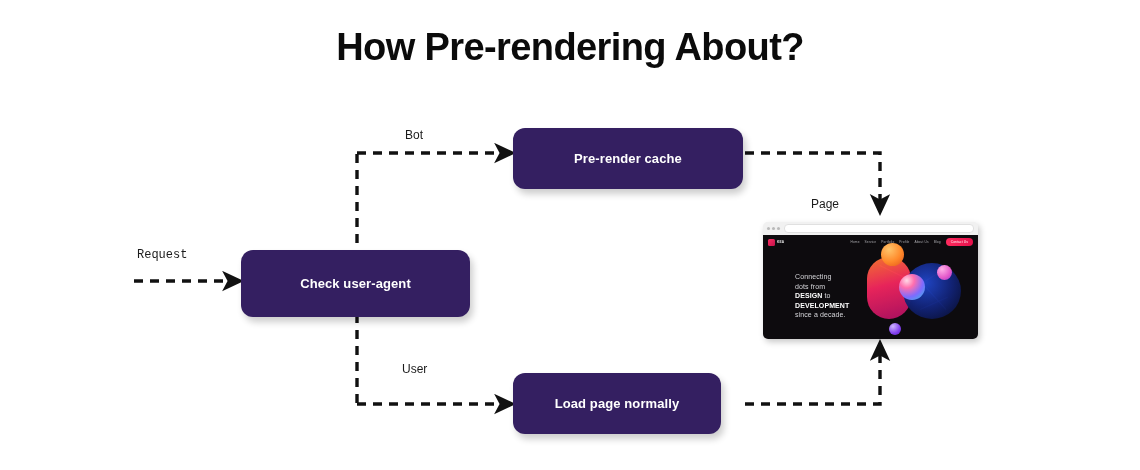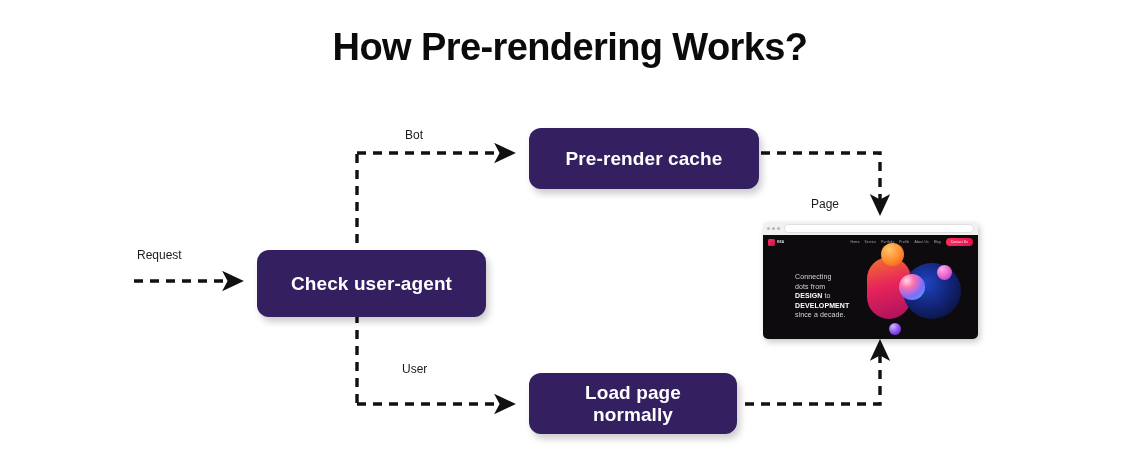--- a/index.html
+++ b/index.html
@@ -46,41 +46,40 @@
   
   .node {
     position: absolute;
     background: #341f61;
     border-radius: 12px;
     box-shadow: 3px 5px 7px rgba(0,0,0,0.20);
     display: flex;
     align-items: center;
     justify-content: center;
     color: #ffffff;
-    font-size: 19px;
+    font-size: 13px;
     font-weight: bold;
     letter-spacing: 0.1px;
     box-sizing: border-box;
     padding: 0 14px;
     text-align: center;
-    margin-left: 16px;
   }
   #node-check   { left: 241px; top: 250px; width: 229px; height: 67px; }
   #node-cache   { left: 513px; top: 128px; width: 230px; height: 61px; }
   #node-load    { left: 513px; top: 373px; width: 208px; height: 61px; }
 
   
   .edge-label {
     position: absolute;
     font-size: 12px;
     font-weight: normal;
     color: #1b1b1b;
     white-space: nowrap;
   }
-  #label-request { left: 137px; top: 248px; }
+  #label-request { left: 137px; top: 248px; font-family: Liberation Mono, monospace; }
   #label-bot     { left: 405px; top: 128px; }
   #label-user    { left: 402px; top: 362px; }
   #label-page    { left: 811px; top: 197px; }
 
   
   #browser {
     position: absolute;
     left: 763px;
     top: 222px;
     width: 215px;
@@ -220,21 +219,21 @@
   .line-a { left: 117px; top: 30px; width: 40px; background: #ff4d7d; opacity: .75; transform: rotate(26deg); }
   .line-b { left: 152px; top: 52px; width: 34px; background: #ff4d7d; opacity: .6; transform: rotate(-32deg); }
   .line-c { left: 158px; top: 46px; width: 38px; background: #3f63ff; opacity: .8; transform: rotate(48deg); }
   .line-d { left: 157px; top: 74px; width: 30px; background: #3f63ff; opacity: .7; transform: rotate(-24deg); }
 </style>
 </head>
 <body>
 
 <div id="canvas">
 
-  <div class="page-title">How Pre-rendering Works?</div>
+  <div class="page-title">How Pre-rendering About?</div>
 
   <svg id="arrows" viewBox="0 0 1140 470" xmlns="http://www.w3.org/2000/svg">
     <defs>
       <marker id="arrowR" markerWidth="7" markerHeight="7" refX="3.2" refY="3" orient="auto">
         <path d="M0,0 L6.4,3 L0,6 L1.6,3 Z" fill="#111111"></path>
       </marker>
       <marker id="arrowD" markerWidth="7" markerHeight="7" refX="3.2" refY="3" orient="auto">
         <path d="M0,0 L6.4,3 L0,6 L1.6,3 Z" fill="#111111"></path>
       </marker>
     </defs>

